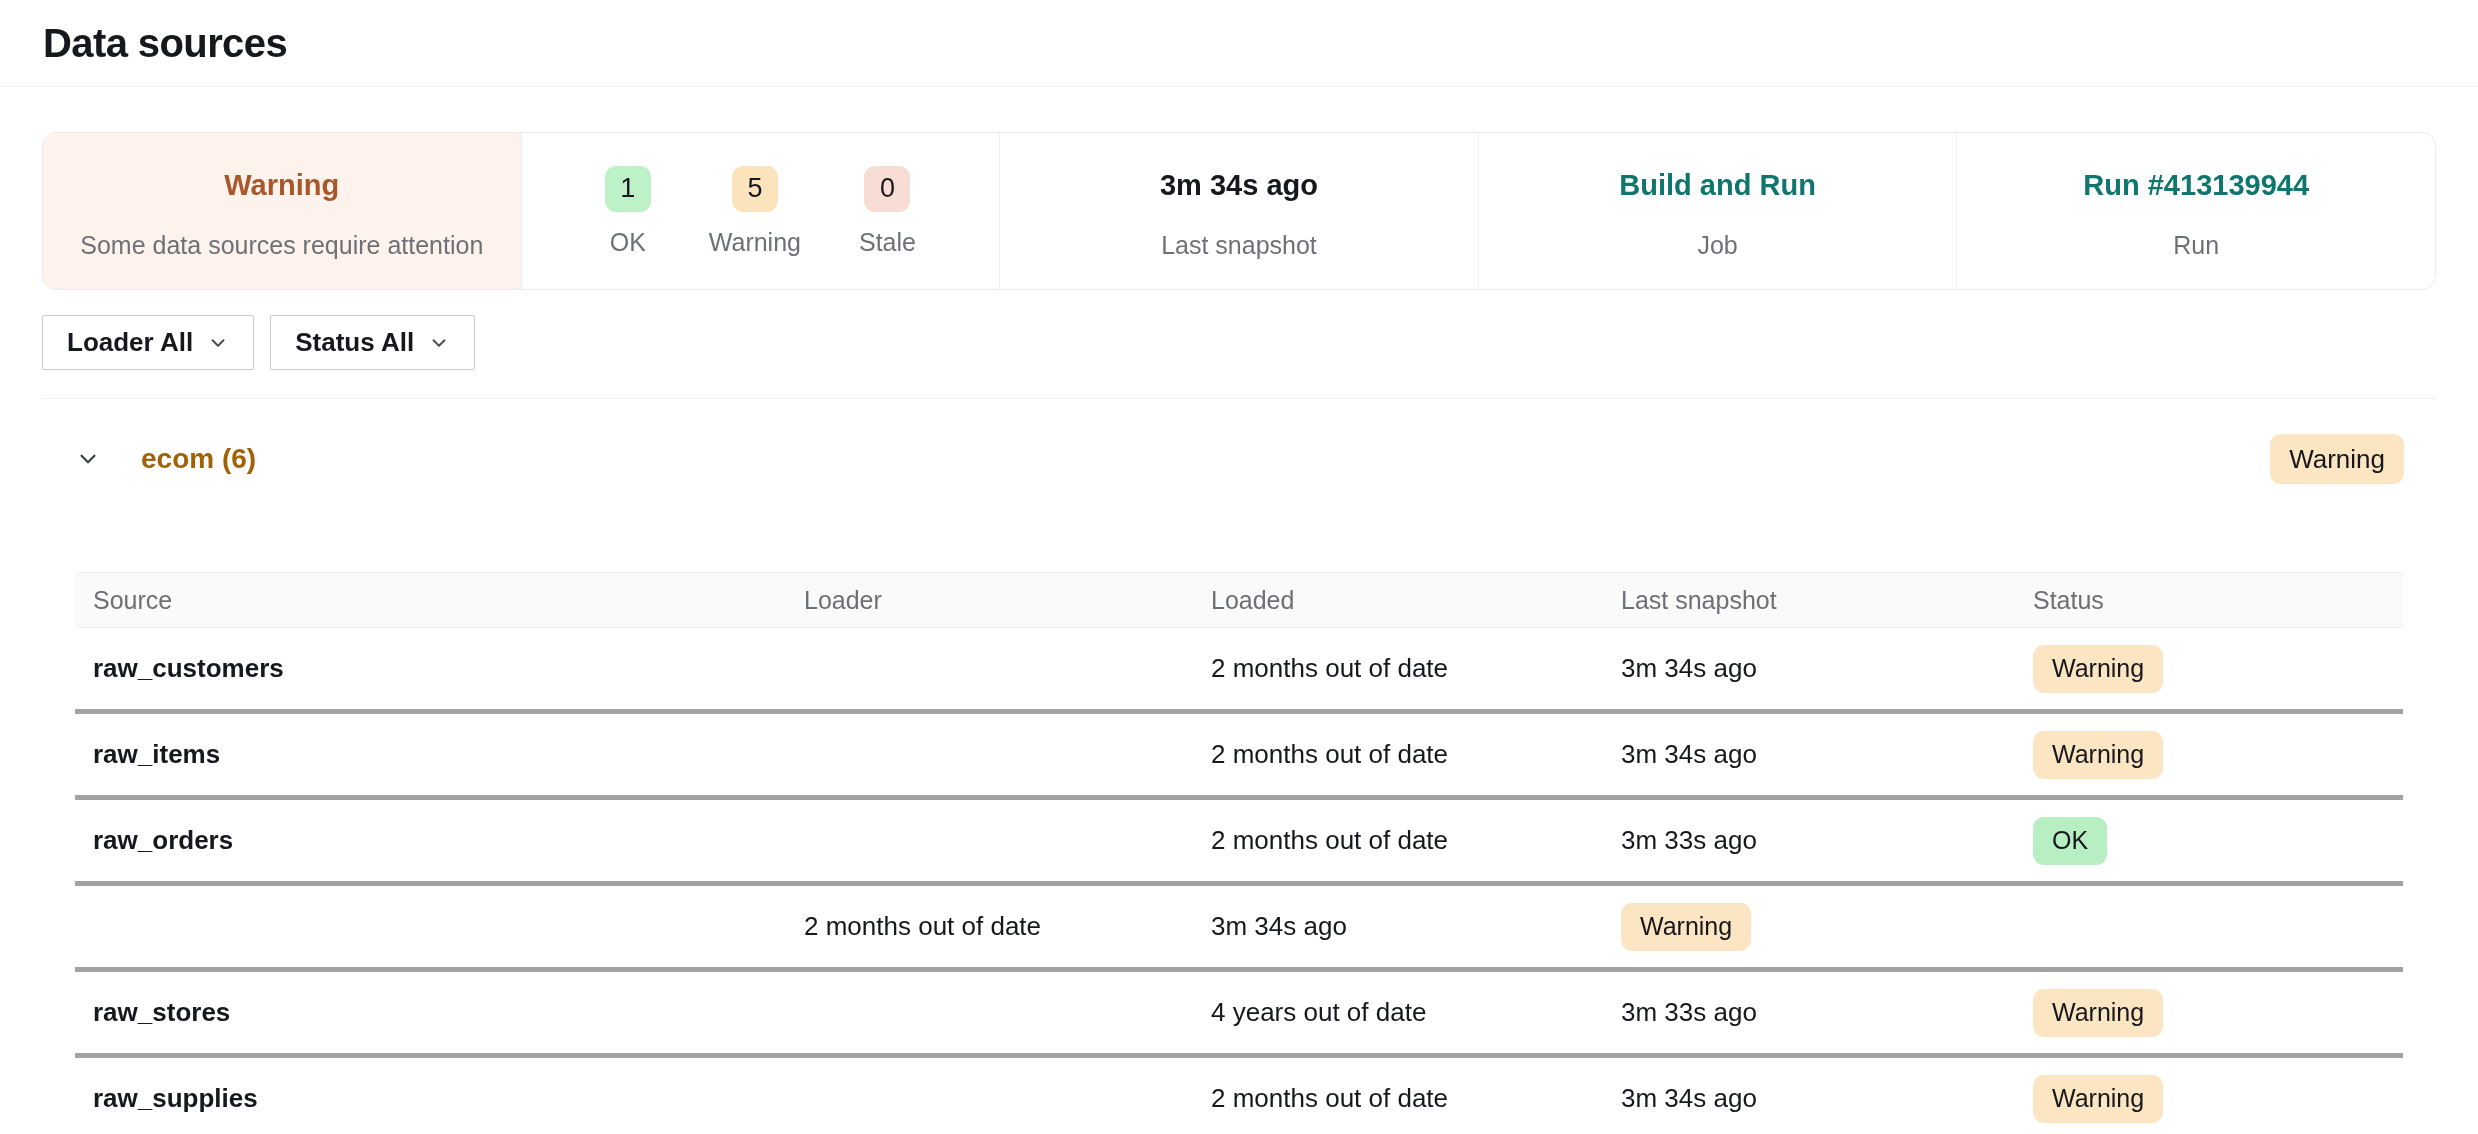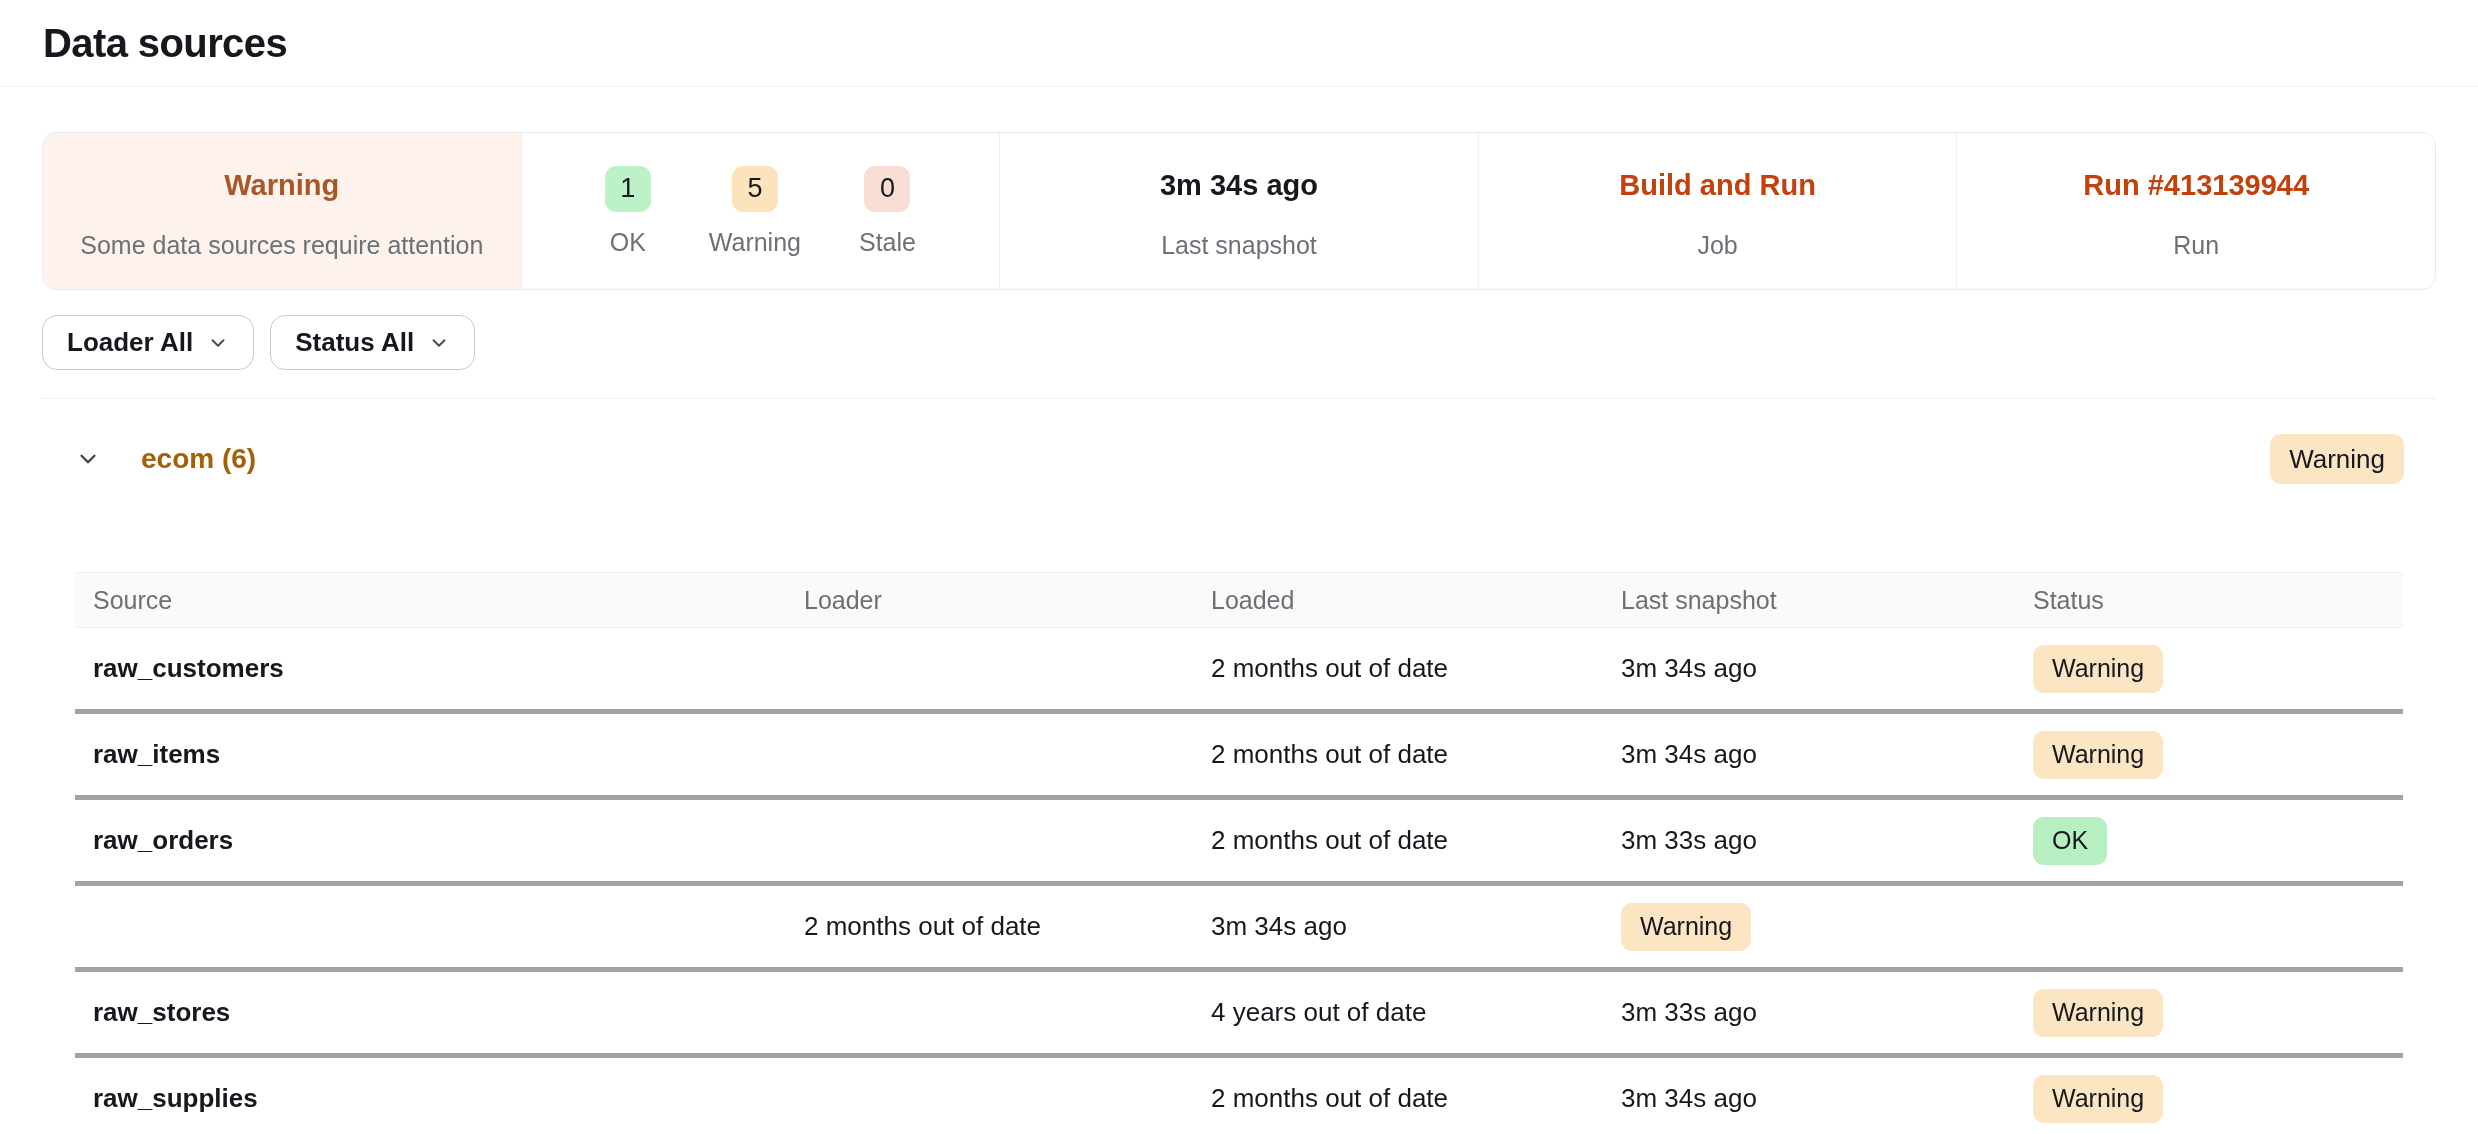--- a/index.html
+++ b/index.html
@@ -44,21 +44,21 @@
     gap:22px;
     border-left:1px solid #edeff1;
   }
   .summary-cell:first-child { border-left:none; }
   .summary-cell.highlight { background:#fdf3ec; }
   .cell-main {
     font-size:29px; font-weight:700; color:#16181d;
     line-height:46px; height:46px; display:flex; align-items:center;
   }
   .cell-main.warn-text { color:#a8572a; }
-  .cell-main.link { color:#c2410c; cursor:pointer; }
+  .cell-main.link { color:#0f766e; cursor:pointer; }
   .cell-sub { font-size:25px; color:#6d7177; line-height:30px; }
 
   .counts { display:flex; gap:58px; }
   .count-stat { display:flex; flex-direction:column; align-items:center; gap:16px; }
   .count-pill {
     min-width:46px; height:46px;
     padding:0 10px;
     border-radius:11px;
     display:flex; align-items:center; justify-content:center;
     font-size:27px; font-weight:500; color:#16181d;
@@ -66,21 +66,21 @@
   .pill-ok    { background:#bdf1c8; }
   .pill-warn  { background:#fbe4bb; }
   .pill-stale { background:#f7ddd3; }
   .count-label { font-size:25px; color:#6d7177; }
 
   
   .filters { margin-top:25px; display:flex; gap:16px; }
   .filter-btn {
     display:inline-flex; align-items:center; gap:14px;
     height:55px; padding:0 24px;
-    border:1px solid #c6c9ce; border-radius:15px;
+    border:1px solid #c6c9ce; border-radius:2px;
     background:#fff;
     font-family:"Liberation Sans", sans-serif;
     font-size:26px; font-weight:600; color:#16181d;
     cursor:pointer;
   }
   .filter-btn .chev { display:flex; align-items:center; color:#4b4f55; }
 
   .rule {
     margin-top:28px;
     border:none; border-top:1px solid #eef0f2;

